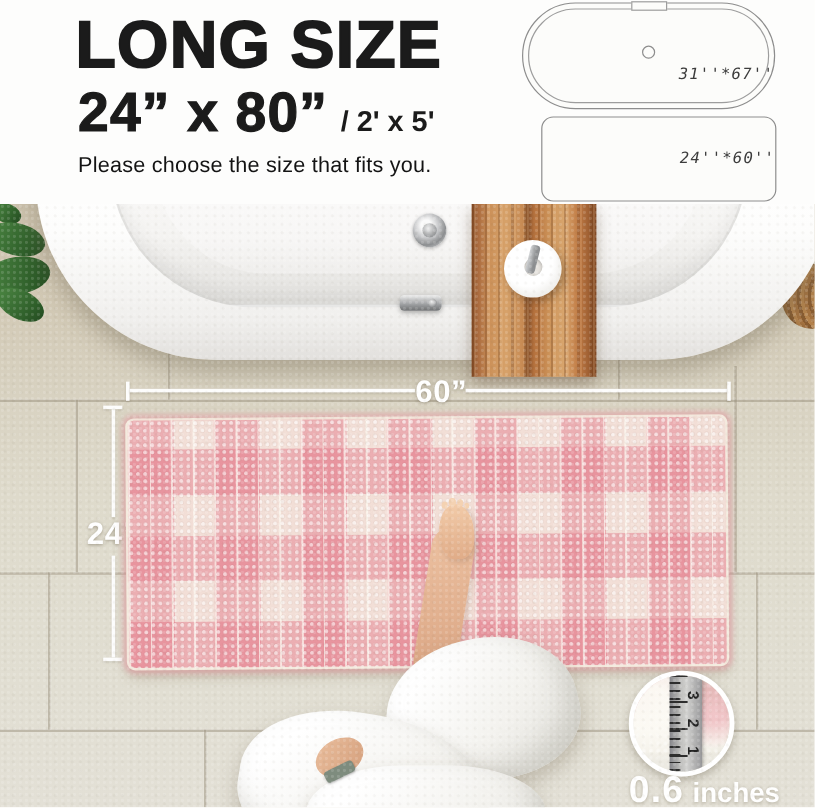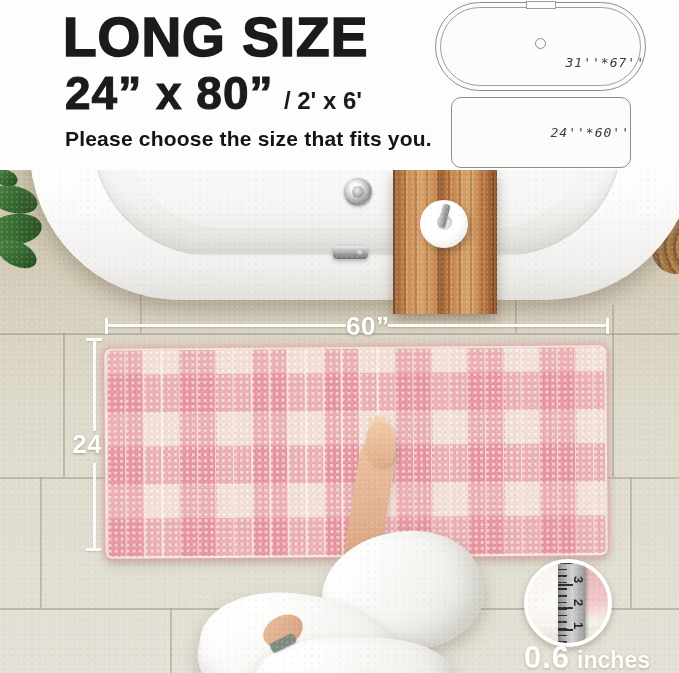--- a/index.html
+++ b/index.html
@@ -7,33 +7,33 @@
   body{font-family:"Liberation Sans", sans-serif;}
   .stage{position:relative;width:679px;height:673px;overflow:hidden;background:#fdfdfc;}
 
   
   .header{position:absolute;left:0;top:0;width:679px;height:170px;background:#fdfdfc;}
   .hd-title{position:absolute;left:63px;top:10px;font-size:55px;line-height:1.0;font-weight:bold;
     letter-spacing:1px;color:#1b1b1b;-webkit-text-stroke:1.6px #1b1b1b;}
   .hd-sizeline{position:absolute;left:65px;top:66px;color:#1b1b1b;white-space:nowrap;}
   .hd-size-main{font-size:46px;font-weight:bold;-webkit-text-stroke:1px #1b1b1b;letter-spacing:1px;}
   .hd-size-alt{font-size:24px;font-weight:bold;margin-left:6px;}
-  .hd-sub{position:absolute;left:65px;top:127px;font-size:21px;font-weight:bold;color:#141414;letter-spacing:.2px;}
+  .hd-sub{position:absolute;left:65px;top:127px;font-size:18px;font-weight:normal;color:#141414;letter-spacing:.2px;}
 
   
   .tub-diagram{position:absolute;left:435px;top:2px;width:211px;height:89px;border:1.5px solid #8d8d8d;
     border-radius:46px;background:#fcfcfa;}
   .tub-diagram .inner{position:absolute;left:4px;top:4px;right:4px;bottom:4px;border:1px solid #9d9d9d;border-radius:41px;}
   .tub-notch{position:absolute;left:50%;top:-2px;transform:translateX(-50%);width:30px;height:8px;
     background:#fcfcfa;border:1px solid #9d9d9d;}
   .tub-drain-dot{position:absolute;left:99px;top:35px;width:11px;height:11px;border:1.5px solid #8d8d8d;border-radius:50%;}
   .diagram-label{position:absolute;left:0;right:0;text-align:right;font-family:"DejaVu Sans Mono", monospace;
     font-style:italic;font-size:13px;color:#3c3c3c;letter-spacing:1px;}
   .tub-diagram .diagram-label{top:52px;}
-  .mat-diagram{position:absolute;left:451px;top:97px;width:180px;height:71px;border:1.5px solid #8d8d8d;
+  .mat-diagram{position:absolute;left:451px;top:97px;width:196px;height:71px;border:1.5px solid #8d8d8d;
     border-radius:10px;background:#fcfcfa;}
   .mat-diagram .diagram-label{top:27px;}
 
   
   .photo{position:absolute;left:0;top:170px;width:679px;height:503px;overflow:hidden;
     background:linear-gradient(180deg,#cdc3ae 0%,#d2c9b5 16%,#d8d2c1 32%,#dedacb 48%,#e0ddd0 70%,#e3e0d6 100%);}
   .photo::after{content:"";position:absolute;inset:0;pointer-events:none;
     background-image:radial-gradient(circle at 2px 2px, rgba(255,255,255,0.14) 1px, transparent 1.6px),
                      radial-gradient(circle at 4px 3px, rgba(96,84,60,0.05) 1px, transparent 1.5px);
     background-size:5px 5px,7px 7px;}
@@ -147,21 +147,21 @@
 </style>
 </head>
 <body>
 
 <div class="stage">
 
   <div class="header">
     <div class="hd-title">LONG SIZE</div>
     <div class="hd-sizeline">
       <span class="hd-size-main">24”  x 80”</span>
-      <span class="hd-size-alt">/ 2' x 6'</span>
+      <span class="hd-size-alt">/ 2' x 5'</span>
     </div>
     <div class="hd-sub">Please choose the size that fits you.</div>
 
     <div class="tub-diagram">
       <div class="inner"></div>
       <div class="tub-notch"></div>
       <div class="tub-drain-dot"></div>
       <div class="diagram-label">31''*67''</div>
     </div>
     <div class="mat-diagram">

